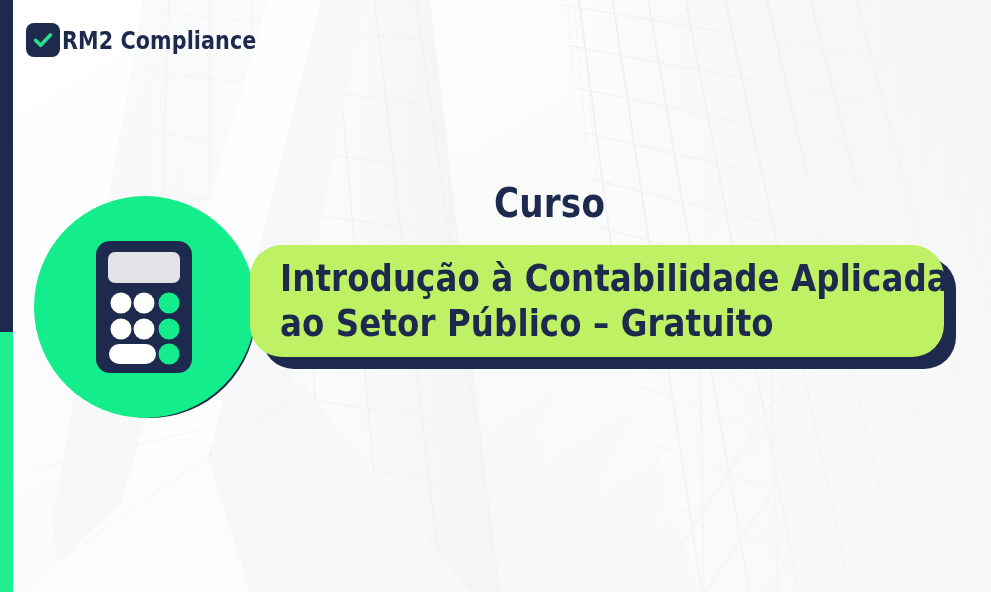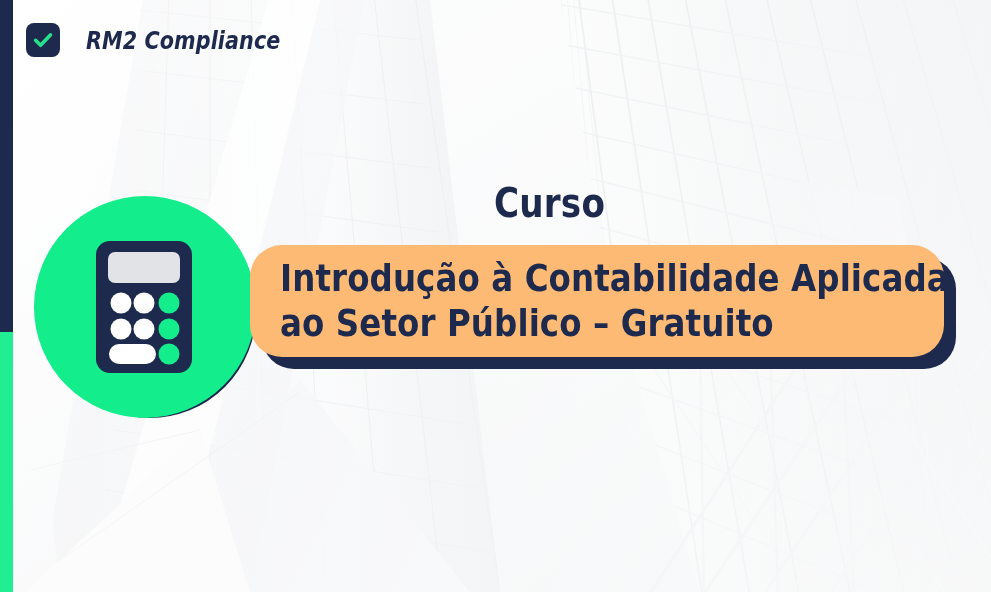--- a/index.html
+++ b/index.html
@@ -68,23 +68,22 @@
     background: #21ee92;
   }
 
   
   .logo {
     position: absolute;
     left: 26px;
     top: 23px;
     display: flex;
     align-items: center;
-    gap: 26px;
+    gap: 2px;
     z-index: 20;
-    font-style: italic;
   }
   .logo-mark {
     width: 34px;
     height: 34px;
     border-radius: 8px;
     background: #1d2a4d;
     display: flex;
     align-items: center;
     justify-content: center;
     flex: 0 0 auto;
@@ -165,21 +164,21 @@
     background: #1d2a4d;
     border-radius: 32px;
     z-index: 10;
   }
   .banner {
     position: absolute;
     left: 250px;
     top: 245px;
     width: 694px;
     height: 112px;
-    background: #fdba74;
+    background: #bef264;
     border-radius: 32px;
     z-index: 14;
     display: flex;
     flex-direction: column;
     justify-content: center;
     padding: 0 30px;
     box-sizing: border-box;
   }
   .banner-line {
     font-family: "DejaVu Sans Condensed", "Liberation Sans Narrow", "Liberation Sans", sans-serif;

